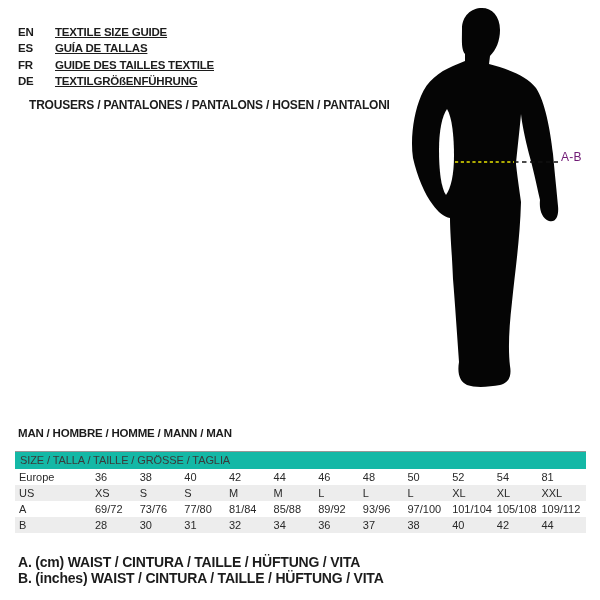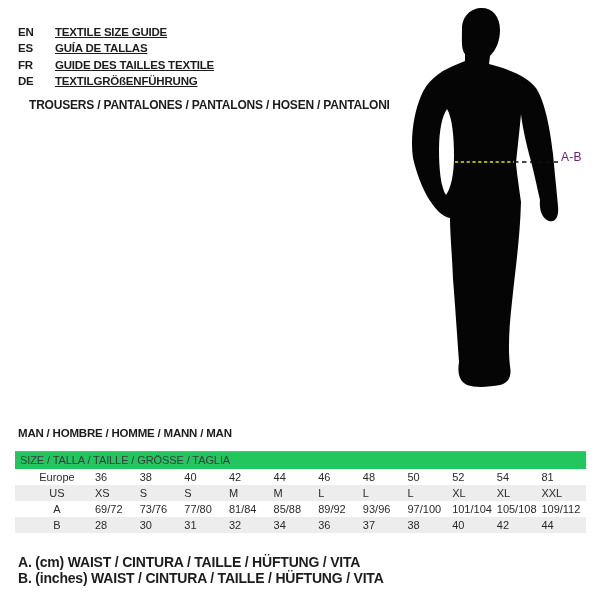--- a/index.html
+++ b/index.html
@@ -18,26 +18,26 @@
     letter-spacing:-0.2px;white-space:nowrap;margin-left:10px;
   }
   
   .figure-area{position:absolute;left:395px;top:4px;width:190px;height:385px;}
   .measure-label{position:absolute;left:561px;top:150px;font-size:12px;color:#701a75;letter-spacing:0.2px;}
   
   .gender-heading{position:absolute;left:18px;top:427px;font-weight:bold;font-size:11.5px;letter-spacing:-0.2px;}
   
   .size-table{position:absolute;left:15px;top:451px;width:571px;font-size:11px;}
   .table-header{
-    background:#22c55e;border-top:1px solid #979797;height:17px;line-height:17px;
+    background:#14b8a6;border-top:1px solid #979797;height:17px;line-height:17px;
     padding-left:5px;color:#3a3a3a;letter-spacing:-0.1px;
   }
   .t-row{display:flex;height:16px;line-height:16px;color:#2a2a2a;}
   .t-row:nth-child(even){background:#ededed;}
-  .t-label{flex:0 0 76px;padding-left:4px;text-align:center;}
+  .t-label{flex:0 0 76px;padding-left:4px;}
   .t-cell{flex:1 1 0;text-align:left;white-space:nowrap;}
   
   .footnotes{position:absolute;left:18px;top:554px;font-weight:bold;font-size:14px;line-height:16.3px;letter-spacing:-0.2px;}
 </style>
 </head>
 <body>
 
 <div class="page">
 
   <div class="lang-block">

